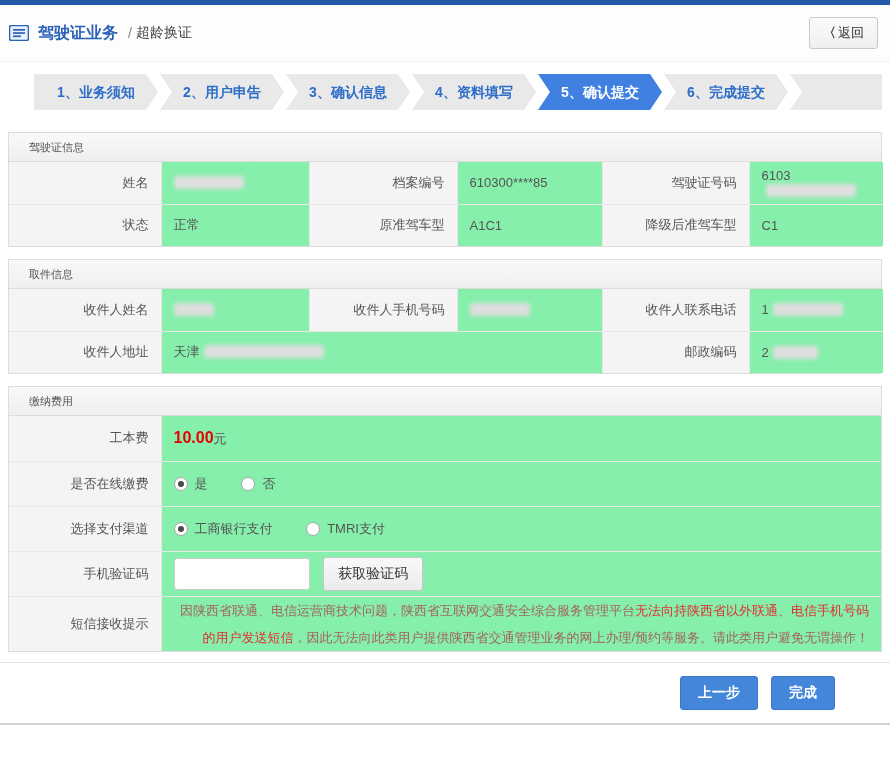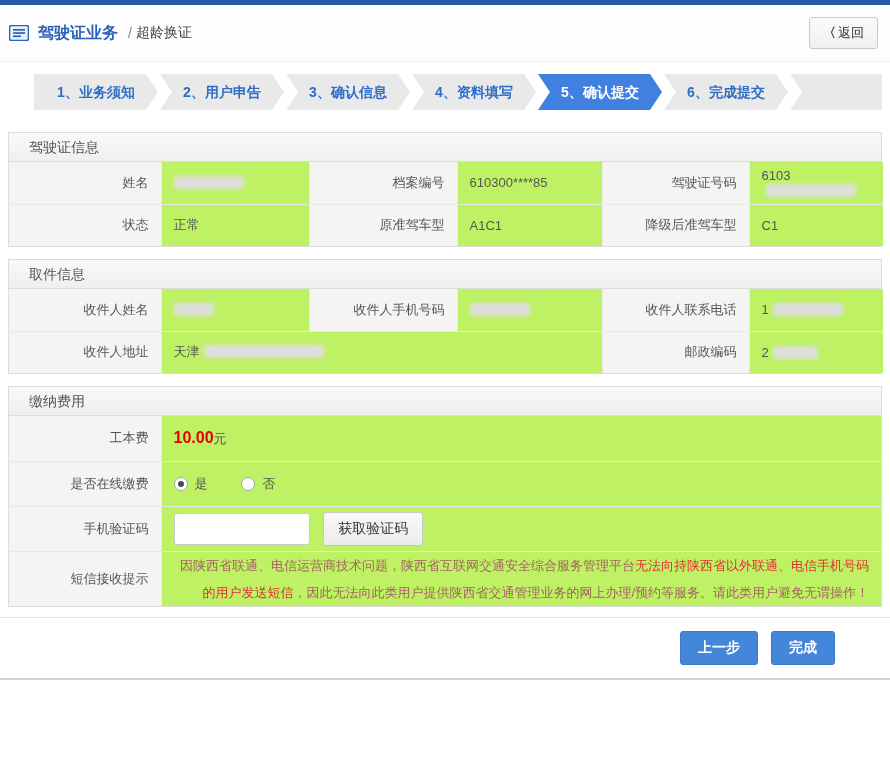--- a/index.html
+++ b/index.html
@@ -27,25 +27,25 @@
     text-align:center; line-height:36px; margin-right:2px; white-space:nowrap;
     clip-path:polygon(0 0, calc(100% - 12px) 0, 100% 50%, calc(100% - 12px) 100%, 0 100%, 12px 50%); }
   .step.first { clip-path:polygon(0 0, calc(100% - 12px) 0, 100% 50%, calc(100% - 12px) 100%, 0 100%); }
   .step.active { background:#3f80e0; color:#fff; }
   .step.filler { flex:1; margin-right:0;
     clip-path:polygon(0 0, 100% 0, 100% 100%, 0 100%, 12px 50%); }
   
   .section { margin:12px 8px 0; border:1px solid #dcdcdc; }
   .section.gap-lg { margin-top:22px; }
   .section-header { background:linear-gradient(#f9f9f9,#efefef); border-bottom:1px solid #dcdcdc;
-    height:29px; line-height:29px; padding:0 20px; font-size:14px; color:#555; }
+    height:29px; line-height:29px; padding:0 20px; font-size:11px; color:#555; }
   table.info { border-collapse:collapse; border-style:hidden; table-layout:fixed; width:100%; font-size:13px; }
   table.info td { border:1px solid #e8e8e8; height:42px; padding:0 12px; overflow:hidden; }
   td.lbl { background:#f4f4f4; text-align:right; color:#555; }
-  td.val { background:#bef264; text-align:left; color:#555; }
+  td.val { background:#86efac; text-align:left; color:#555; }
   .redact { display:inline-block; height:13px; border-radius:3px; background:#dedede;
     filter:blur(2px); vertical-align:-2px; margin-left:4px; }
   .r-first { margin-left:0; }
   .w40{width:40px}.w45{width:45px}.w60{width:60px}.w70{width:70px}.w90{width:90px}.w120{width:120px}
   
   table.fees td { height:45px; }
   .fee-amount { color:#e60000; font-weight:bold; font-size:16px; }
   .fee-unit { color:#555; font-size:13px; }
   .radio { display:inline-block; width:14px; height:14px; border:1px solid #a5a5a5; border-radius:50%;
     background:#fff; vertical-align:-3px; margin-right:7px; position:relative; cursor:pointer; }
@@ -175,20 +175,27 @@
       <td class="val"><span class="fee-amount">10.00</span><span class="fee-unit">元</span></td>
     </tr>
     <tr>
       <td class="lbl">是否在线缴费</td>
       <td class="val">
         <span class="radio-opt"><span class="radio checked"></span><span>是</span></span>
         <span class="radio-opt"><span class="radio"></span><span>否</span></span>
       </td>
     </tr>
     <tr>
+      <td class="lbl">选择支付渠道</td>
+      <td class="val">
+        <span class="radio-opt"><span class="radio checked"></span><span>工商银行支付</span></span>
+        <span class="radio-opt"><span class="radio"></span><span>TMRI支付</span></span>
+      </td>
+    </tr>
+    <tr>
       <td class="lbl">手机验证码</td>
       <td class="val input-row">
         <input class="code-input" type="text" value="" style="">
         <button class="get-code-btn">获取验证码</button>
       </td>
     </tr>
     <tr>
       <td class="lbl">短信接收提示</td>
       <td class="val notice-cell">
         <span class="seg-muted">因陕西省联通、电信运营商技术问题，陕西省互联网交通安全综合服务管理平台</span><span class="seg-bright">无法向持陕西省以外联通、电信手机号码的用户发送短信</span><span class="seg-muted">，因此无法向此类用户提供陕西省交通管理业务的网上办理/预约等服务。请此类用户避免无谓操作！</span>

